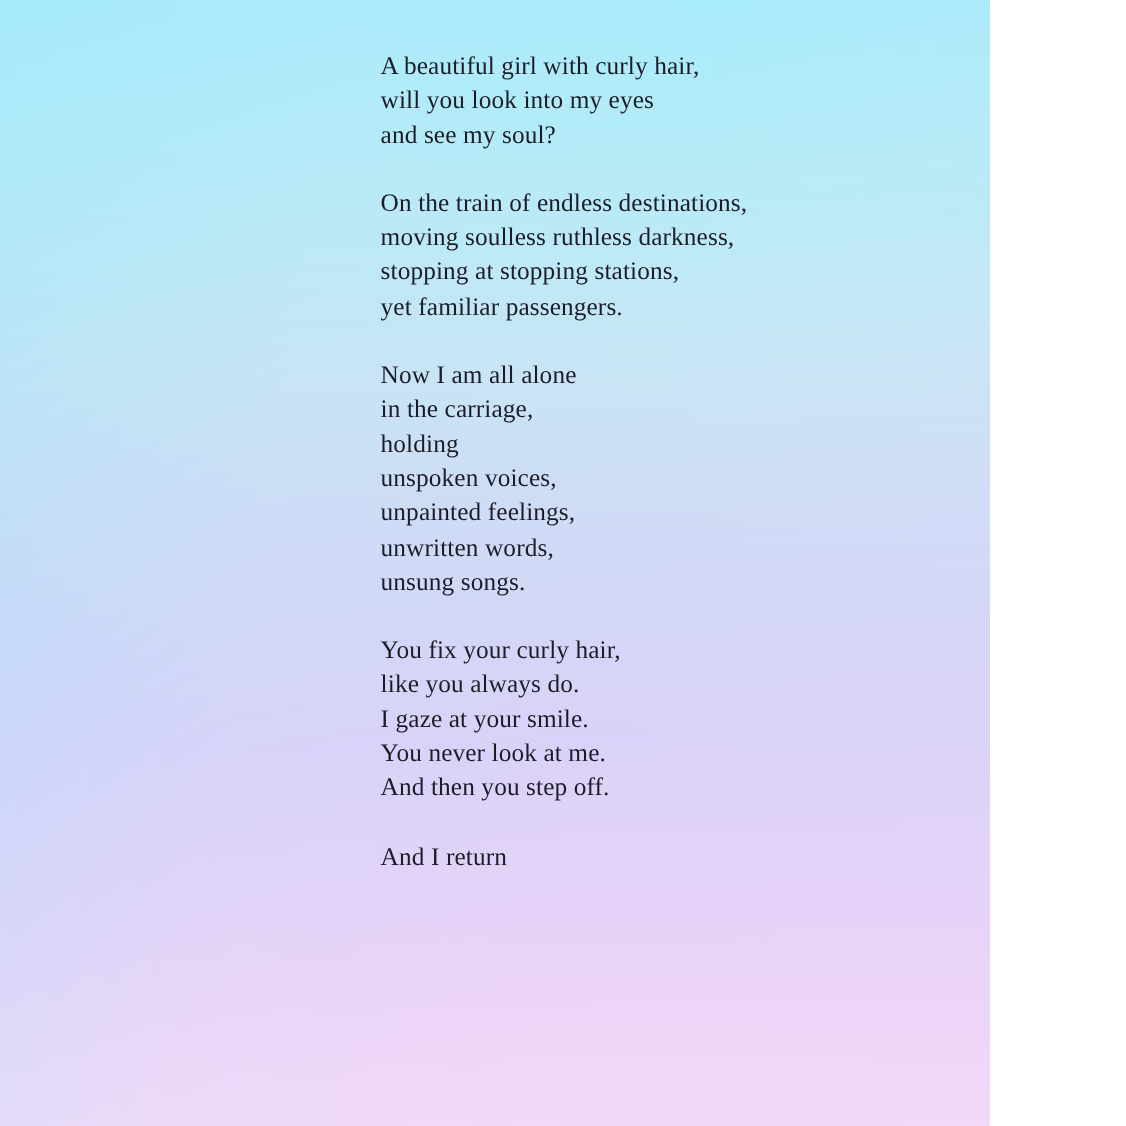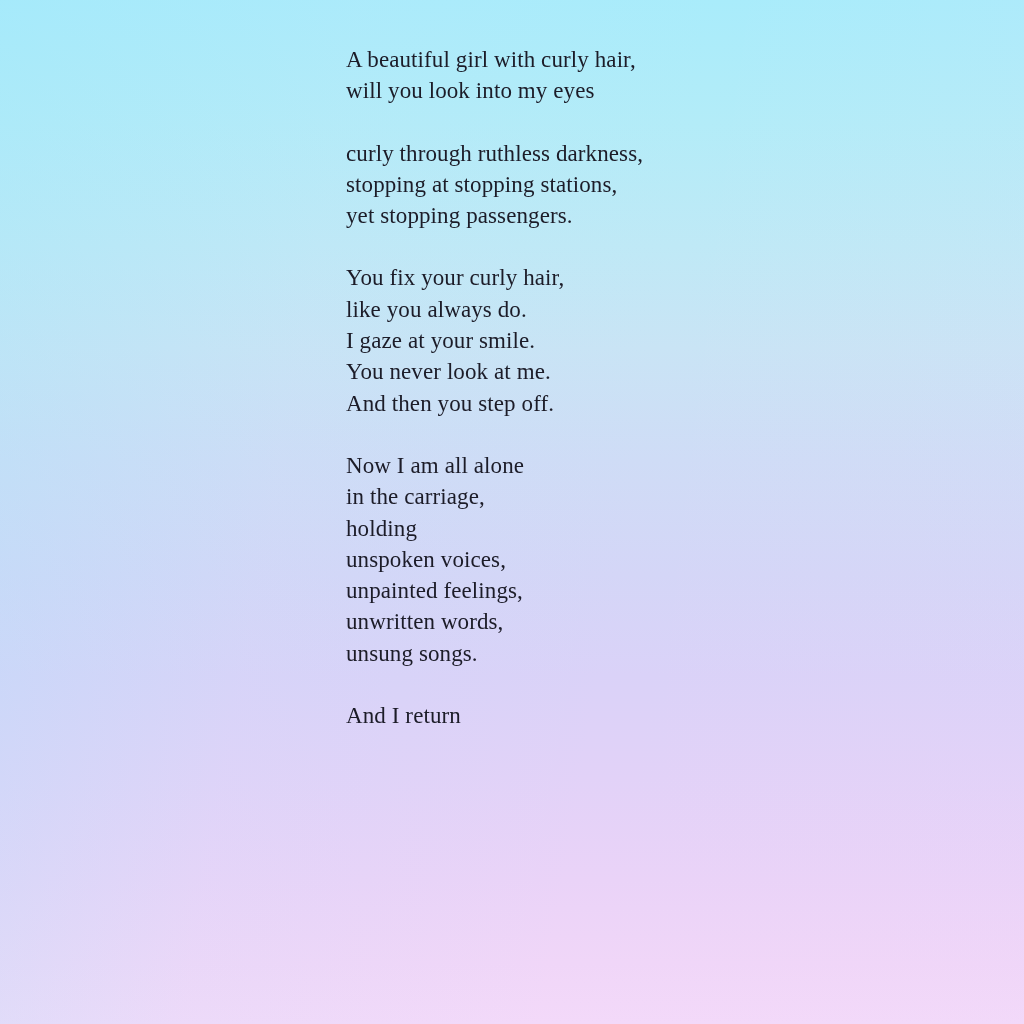--- a/index.html
+++ b/index.html
@@ -7,21 +7,21 @@
     padding: 0;
   }
   body {
     width: 1024px;
     height: 1024px;
     overflow: hidden;
     font-family: "Liberation Serif", serif;
   }
   #poem-canvas {
     position: relative;
-    width: 1024px;
+    width: 900px;
     height: 1024px;
     box-sizing: border-box;
     background: linear-gradient(180deg,
         #a9ecfb 0%,
         #b3ecf8 12%,
         #bfe9f6 24%,
         #c9e4f5 34%,
         #cfdcf6 45%,
         #d4d6f7 56%,
         #dad2f8 66%,
@@ -64,44 +64,46 @@
 </style>
 </head>
 <body>
 
 <div id="poem-canvas">
   <div id="poem-body">
 
     <div class="stanza">
       <div class="line">A beautiful girl with curly hair,</div>
       <div class="line">will you look into my eyes</div>
+      <div class="line">and see my soul?</div>
     </div>
 
     <div class="stanza">
-      <div class="line">curly through ruthless darkness,</div>
+      <div class="line">On the train of endless destinations,</div>
+      <div class="line">moving soulless ruthless darkness,</div>
       <div class="line">stopping at stopping stations,</div>
-      <div class="line">yet stopping passengers.</div>
-    </div>
-
-    <div class="stanza">
-      <div class="line">You fix your curly hair,</div>
-      <div class="line">like you always do.</div>
-      <div class="line">I gaze at your smile.</div>
-      <div class="line">You never look at me.</div>
-      <div class="line">And then you step off.</div>
+      <div class="line">yet familiar passengers.</div>
     </div>
 
     <div class="stanza">
       <div class="line">Now I am all alone</div>
       <div class="line">in the carriage,</div>
       <div class="line">holding</div>
       <div class="line">unspoken voices,</div>
       <div class="line">unpainted feelings,</div>
       <div class="line">unwritten words,</div>
       <div class="line">unsung songs.</div>
     </div>
 
     <div class="stanza">
+      <div class="line">You fix your curly hair,</div>
+      <div class="line">like you always do.</div>
+      <div class="line">I gaze at your smile.</div>
+      <div class="line">You never look at me.</div>
+      <div class="line">And then you step off.</div>
+    </div>
+
+    <div class="stanza">
       <div class="line">And I return</div>
     </div>
 
   </div>
 </div>
 
 </body></html>

